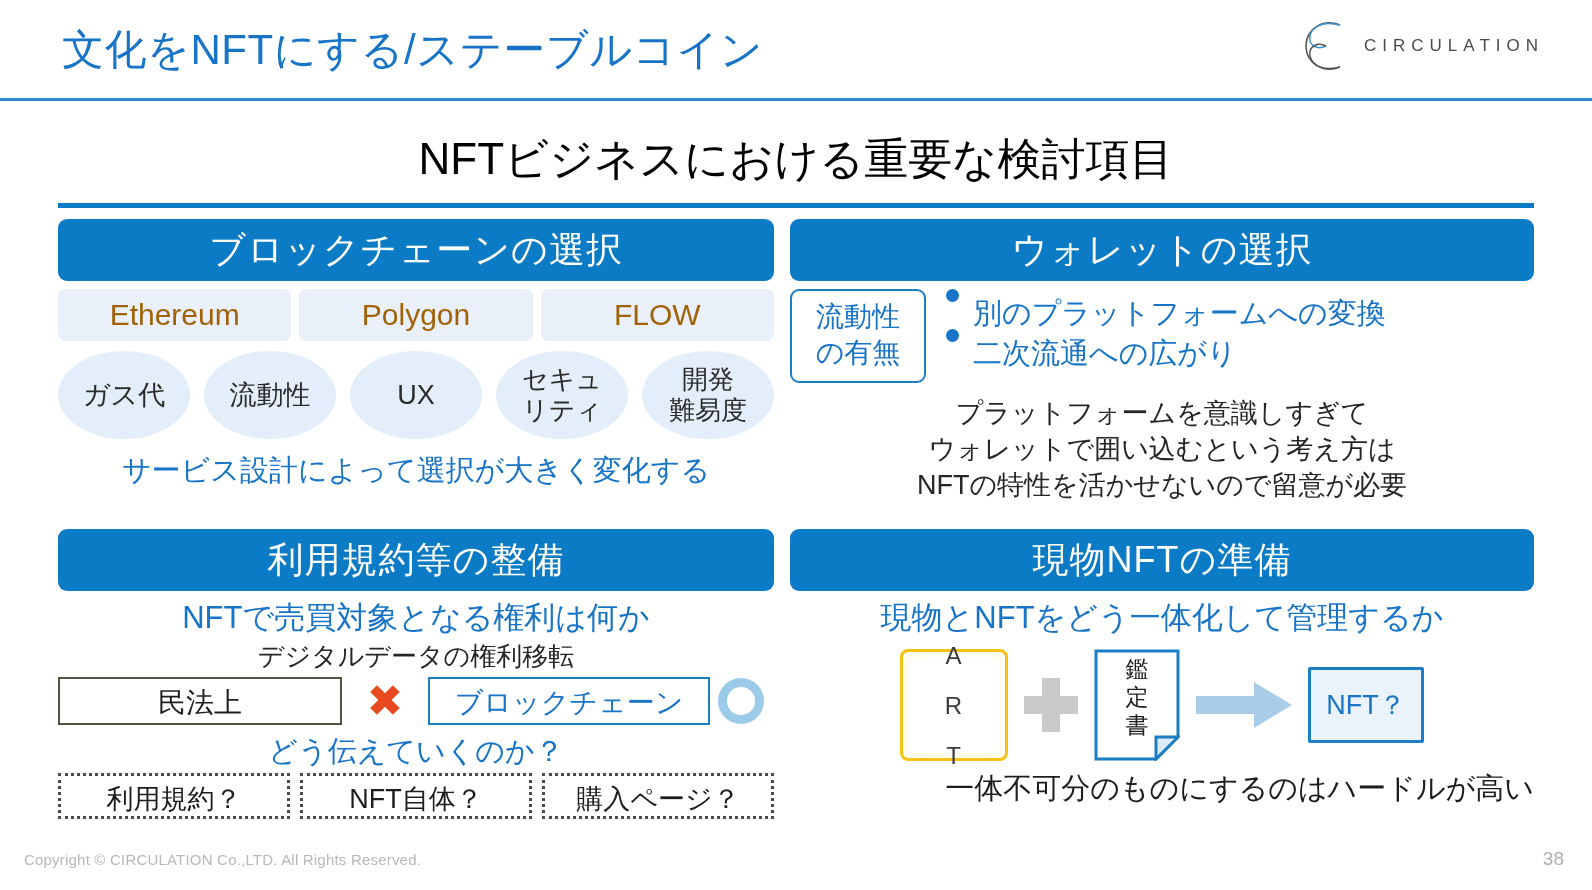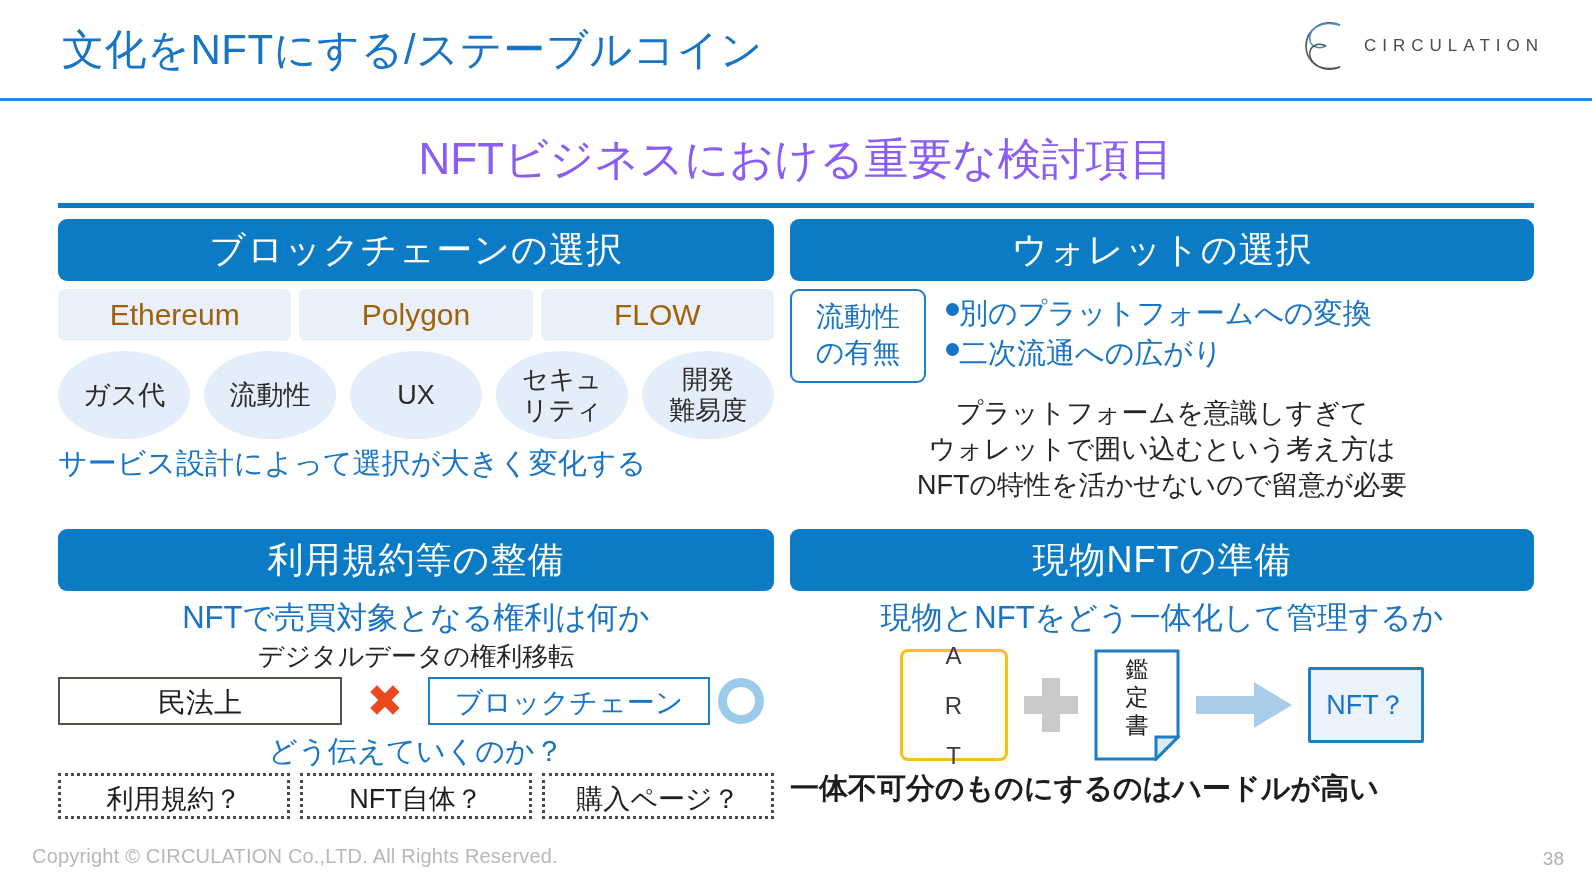--- a/index.html
+++ b/index.html
@@ -33,21 +33,21 @@
   .logo-mark{width:54px;height:60px;display:block;}
   .logo-text{
     font-size:17px;letter-spacing:6px;color:#4a4a4a;font-weight:400;
     white-space:nowrap;
   }
 
   
   .main-heading{
     position:absolute;left:0;top:128px;width:1592px;
     text-align:center;font-size:44px;line-height:62px;
-    color:#8b5cf6;font-weight:400;
+    color:#000000;font-weight:400;
   }
   .heading-rule{
     position:absolute;left:58px;top:203px;width:1476px;height:5px;
     background:#0A7BC4;
   }
 
   
   .panel{position:absolute;}
   .panel-header{
     background:#0A7BC4;color:#ffffff;
@@ -73,40 +73,40 @@
     justify-content:space-between;
   }
   .factor-bubble{
     background:#E3EEFA;border-radius:50%;
     width:132px;height:88px;
     display:flex;align-items:center;justify-content:center;
     text-align:center;font-size:27px;line-height:31px;color:#2b2b2b;
   }
   .factor-bubble.two-line{font-size:26px;}
   .note-blue{
-    text-align:left;color:#1874C6;font-size:29px;line-height:38px;
-    margin-top:5px;font-weight:500;
+    text-align:center;color:#1874C6;font-size:29px;line-height:38px;
+    margin-top:12px;font-weight:500;
   }
 
   
   #panel-wallet{left:790px;top:219px;width:744px;}
   .wallet-row{display:flex;gap:18px;margin-top:8px;align-items:flex-start;}
   .liquidity-box{
     border:2.5px solid #1C7FC6;border-radius:9px;
     width:136px;padding:8px 4px 10px;
     text-align:center;color:#1874C6;
     font-size:28px;line-height:36px;
     box-sizing:border-box;
   }
   .wallet-bullets{
     list-style:none;margin:0;padding:4px 0 0 2px;
   }
   .wallet-bullets li{
     color:#1874C6;font-size:29px;line-height:40px;
-    display:flex;align-items:center;
+    display:flex;align-items:flex-start;gap:14px;
   }
   .bullet-dot{
     width:13px;height:13px;border-radius:50%;
     background:#1874C6;flex:0 0 auto;position:relative;top:-4px;
   }
   .wallet-note{
     text-align:center;color:#262626;font-size:27px;line-height:36px;
     margin-top:12px;
   }
 
@@ -199,28 +199,28 @@
   .arrow-icon{width:96px;height:46px;flex:0 0 auto;}
   .nft-box{
     width:116px;height:76px;
     border:3px solid #1C7FC6;background:#EAF3FB;
     border-radius:2px;box-sizing:border-box;
     display:flex;align-items:center;
     justify-content:center;
     font-size:27px;line-height:33px;color:#1874C6;
   }
   .phys-note{
-    text-align:left;color:#1d1d1d;font-size:29px;line-height:38px;
-    margin-top:4px;font-weight:700;
+    text-align:right;color:#1d1d1d;font-size:29px;line-height:38px;
+    margin-top:4px;font-weight:400;
   }
 
   
   .footer-copy{
-    position:absolute;left:32px;bottom:22px;
-    font-size:20px;color:#b8b8b8;letter-spacing:0.2px;margin-top:24px;
+    position:absolute;left:24px;bottom:22px;
+    font-size:15px;color:#b8b8b8;letter-spacing:0.2px;margin-top:24px;
   }
   .footer-page{
     position:absolute;right:28px;bottom:20px;
     font-size:19px;color:#b0b0b0;
   }
 </style>
 </head>
 <body>
 
 <div class="slide">

